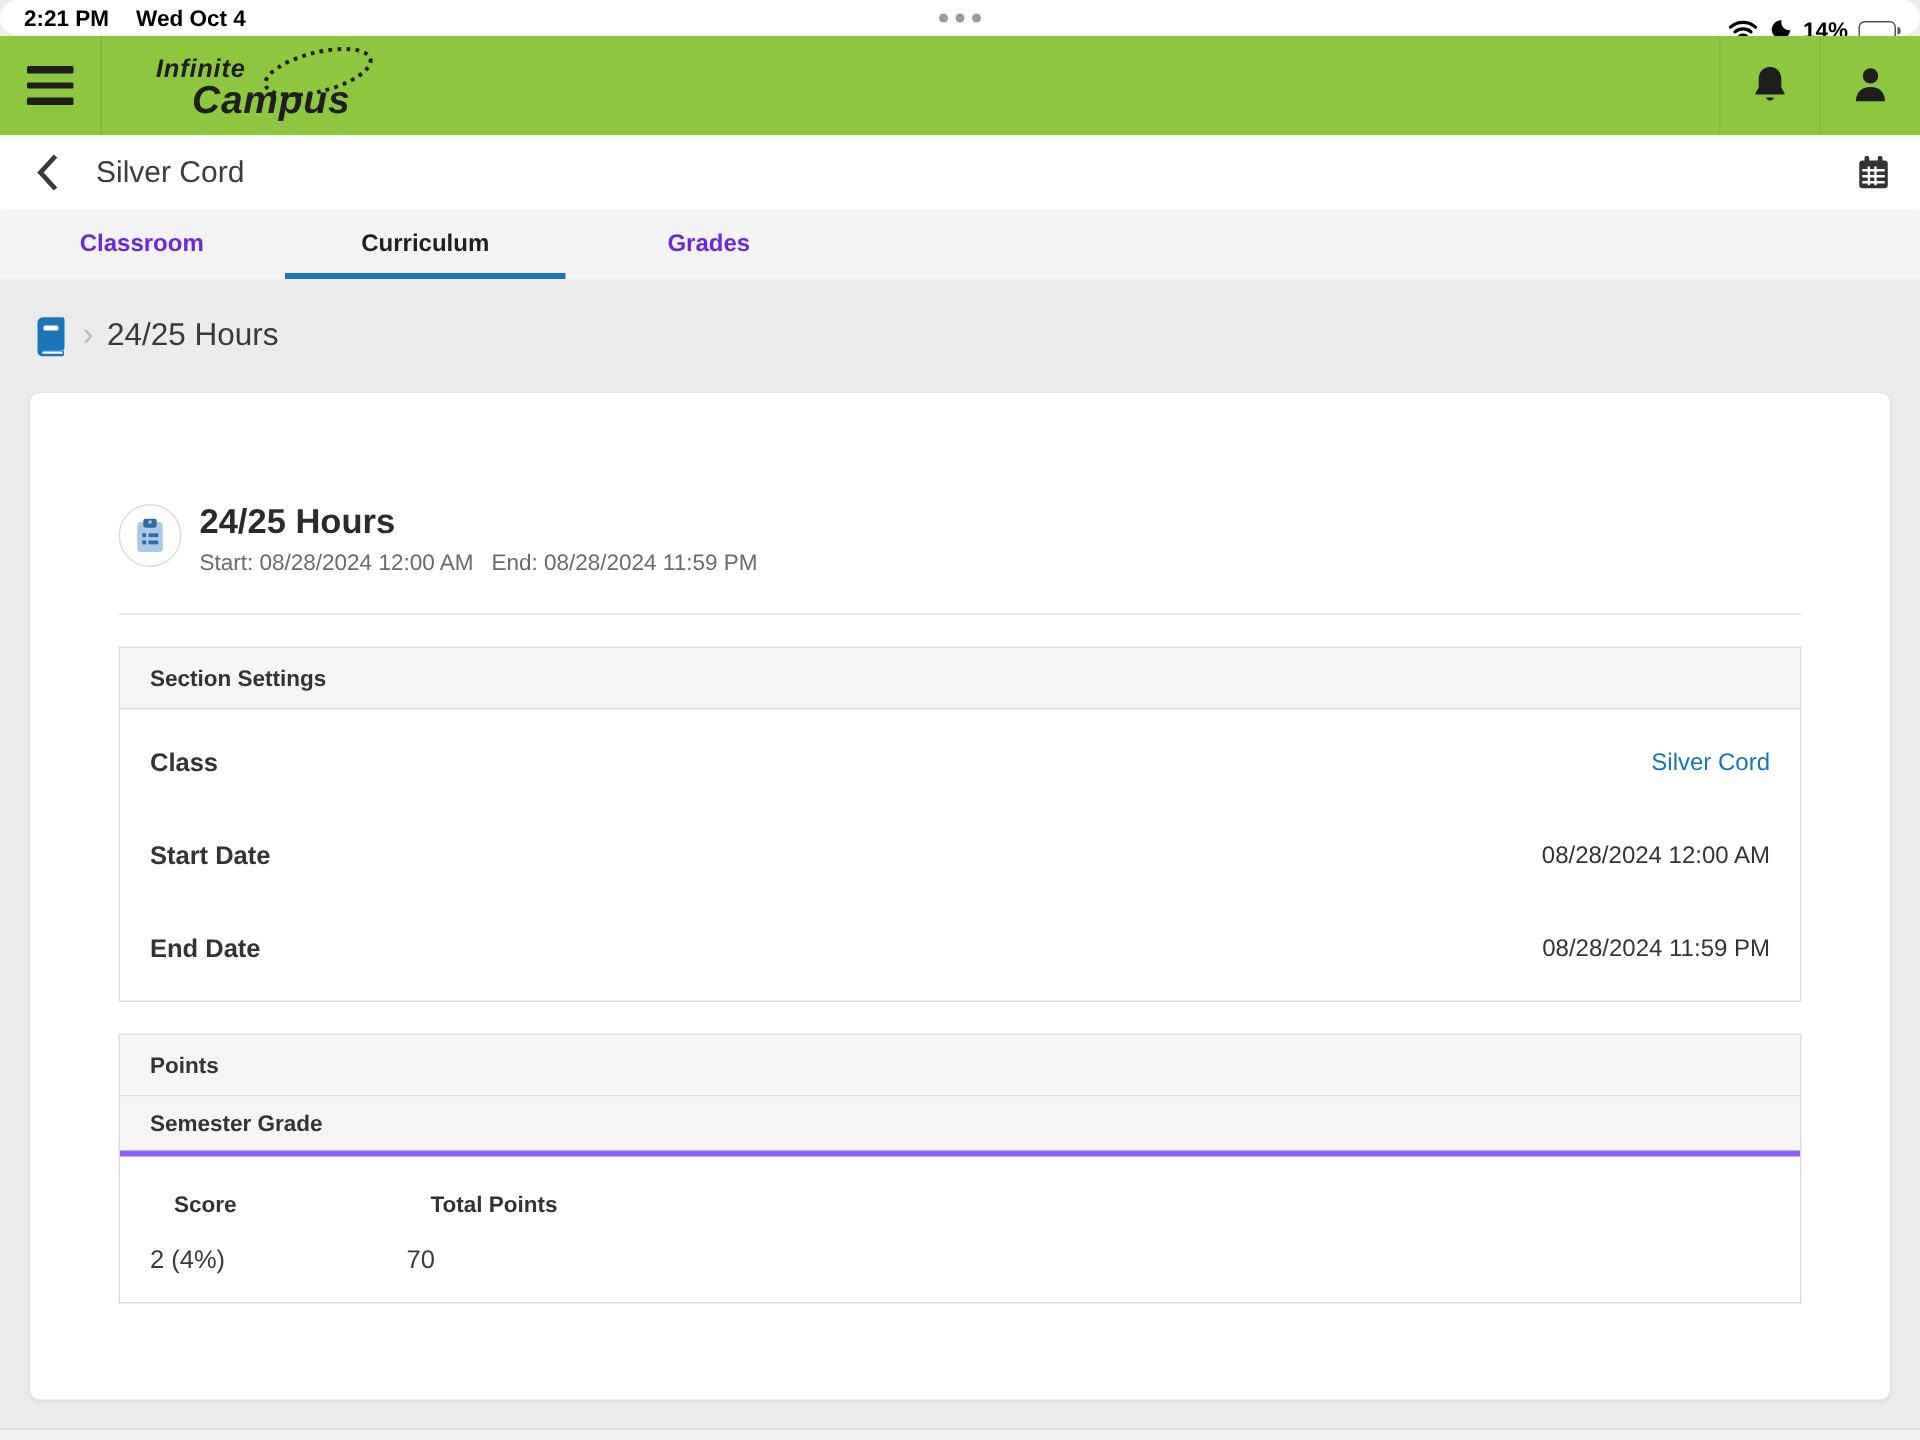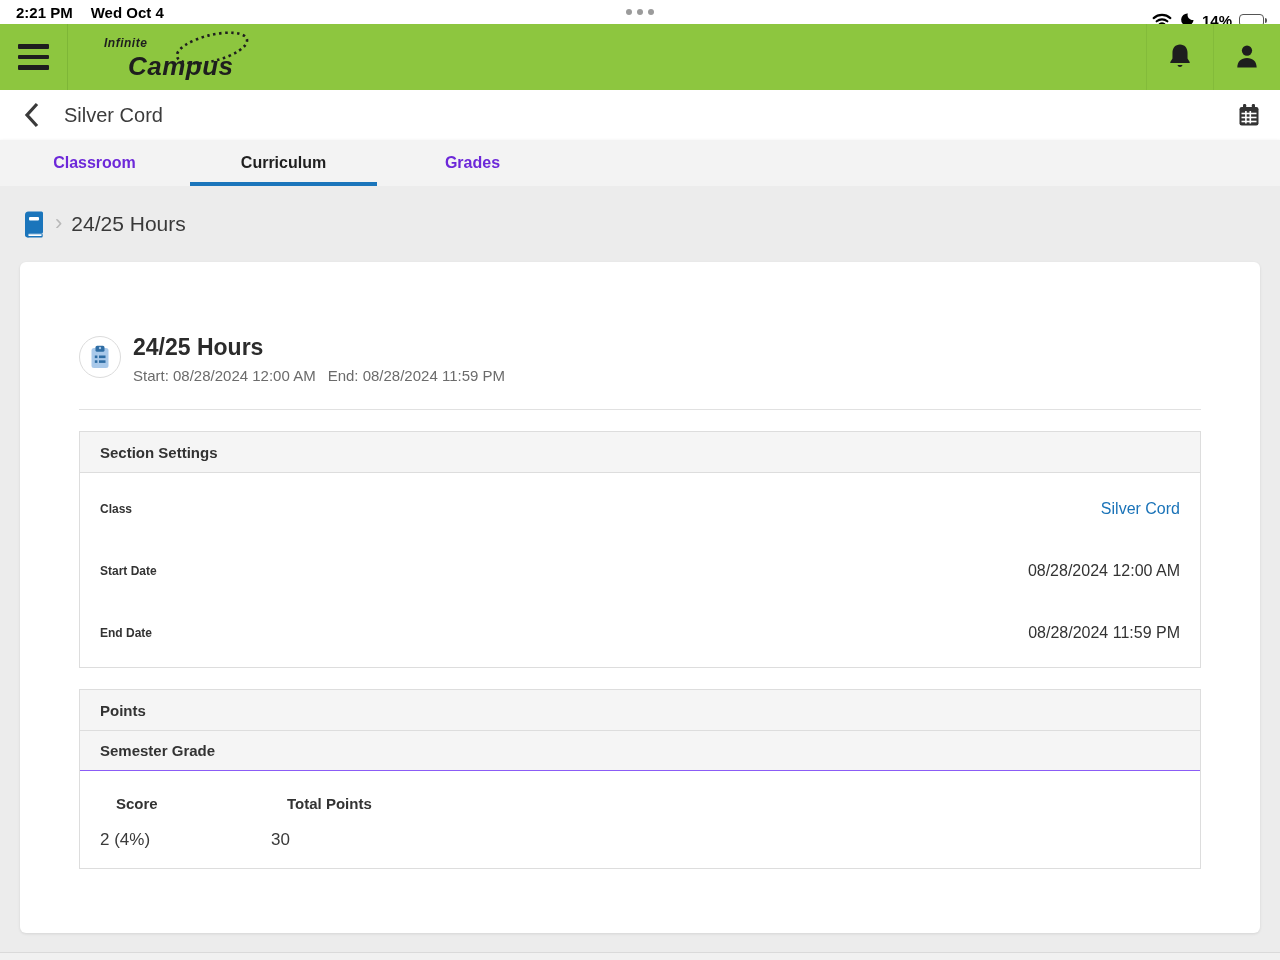--- a/index.html
+++ b/index.html
@@ -6,21 +6,21 @@
   html,body { width:1280px; height:960px; overflow:hidden; }
   body {
     font-family:"Liberation Sans","DejaVu Sans",sans-serif;
     background:#ececec; color:#333; position:relative;
   }
 
   
   .statusbar {
     position:absolute; top:0; left:0; width:1280px; height:24px;
     background:#fff; display:flex; align-items:center; justify-content:space-between;
-    padding:0 16px; font-size:15px; font-weight:bold; color:#000;
+    padding:0 16px; font-size:15px; font-weight:bold; color:#000;border-radius:12px;
   }
   .statusbar-left { display:flex; gap:18px; align-items:center; }
   .statusbar-center { position:absolute; left:50%; transform:translateX(-50%);
     display:flex; gap:5px; }
   .statusbar-center i { width:6px; height:6px; border-radius:50%; background:#9b9b9b; }
   .statusbar-right { display:flex; gap:7px; align-items:center;margin-top:16px; }
   .battery-shell { width:25px; height:13px; border:1px solid #555; border-radius:4px;
     position:relative; padding:1.5px; }
   .battery-fill { width:14%; height:100%; background:#1a1a1a; border-radius:1.5px; }
   .battery-nub { position:absolute; right:-4px; top:3.5px; width:2.5px; height:5px;
@@ -29,21 +29,21 @@
   
   .appbar {
     position:absolute; top:24px; left:0; width:1280px; height:66px;
     background:#8dc63f; display:flex; align-items:center;
   }
   .menu-btn { width:68px; height:66px; display:flex; align-items:center; justify-content:center;
     border-right:1px solid #7eb637; cursor:pointer; flex:0 0 auto; }
   .menu-bars { display:flex; flex-direction:column; gap:6px; }
   .menu-bars i { display:block; width:31px; height:4.5px; background:#1e1e1e; border-radius:1px; }
   .brand { margin-left:36px; position:relative; color:#1e1e1e; line-height:1; width:140px; height:48px; }
-  .brand-top { font-size:12px; font-style:italic; font-weight:bold; letter-spacing:.5px; position:absolute; left:0; top:4px;}
+  .brand-top { font-size:17px; font-style:italic; font-weight:bold; letter-spacing:.5px; position:absolute; left:0; top:4px;}
   .brand-bottom { font-size:26px; font-style:italic; font-weight:bold; letter-spacing:.5px; position:absolute; left:24px; top:20px;}
   .brand-swoosh { position:absolute; left:62px; top:-6px; }
   .appbar-right { margin-left:auto; display:flex; height:66px; }
   .appbar-iconbtn { width:67px; height:66px; display:flex; align-items:center; justify-content:center;
     border-left:1px solid #83bb3a; cursor:pointer; }
 
   
   .titlebar {
     position:absolute; top:90px; left:0; width:1280px; height:50px; background:#fff;
     display:flex; align-items:center;
@@ -76,25 +76,25 @@
   .assign-head { display:flex; align-items:flex-start; gap:12px; }
   .assign-icon-circle { width:42px; height:42px; border:1px solid #dcdcdc; border-radius:50%;
     display:flex; align-items:center; justify-content:center; flex:0 0 auto; }
   .assign-title { font-size:23px; font-weight:bold; color:#2b2b2b; margin-top:-2px; }
   .assign-dates { margin-top:6px; font-size:15px; color:#6b6b6b; display:flex; gap:12px; }
   .assign-divider { height:1px; background:#e1e1e1; margin-top:25px; }
 
   .panel { border:1px solid #ddd; border-radius:0; margin-top:21px; overflow:hidden; }
   .panel-header { background:#f5f5f5; border-bottom:1px solid #ddd; height:41px;
     display:flex; align-items:center; padding:0 20px; font-size:15px; font-weight:bold; color:#333; }
-  .panel-subheader { background:#f5f5f5; border-bottom:1px solid #8b5cf6; height:40px;
+  .panel-subheader { background:#f5f5f5; border-bottom:4px solid #8b5cf6; height:40px;
     display:flex; align-items:center; padding:0 20px; font-size:15px; font-weight:bold; color:#333; }
   .settings-body { padding:5px 0 3px; }
   .settings-row { height:62px; display:flex; align-items:center; justify-content:space-between; padding:0 20px; }
-  .settings-label { font-size:12px; font-weight:bold; color:#333; }
+  .settings-label { font-size:17px; font-weight:bold; color:#333; }
   .settings-value { font-size:16px; color:#333; }
   .settings-value.link { color:#1a73b8; cursor:pointer; }
 
   .grading-body { display:flex; padding:24px 20px 0; height:97px; }
   .grade-col-score { width:171px; }
   .grade-label { font-size:15px; font-weight:bold; color:#333;margin-left:16px; }
   .grade-value { font-size:17px; color:#3a3a3a; margin-top:18px; }
 
   .footer-strip { position:absolute; bottom:0; left:0; width:1280px; height:8px;
     background:#f1f1f1; border-top:1px solid #dadada; }
@@ -266,21 +266,21 @@
     <div class="panel">
       <div class="panel-header">Points</div>
       <div class="panel-subheader">Semester Grade</div>
       <div class="grading-body">
         <div class="grade-col-score">
           <div class="grade-label">Score</div>
           <div class="grade-value">2 (4%)</div>
         </div>
         <div>
           <div class="grade-label">Total Points</div>
-          <div class="grade-value">30</div>
+          <div class="grade-value">70</div>
         </div>
       </div>
     </div>
 
   </div>
 </div>
 
 <div class="footer-strip"></div>
 
 </body></html>

